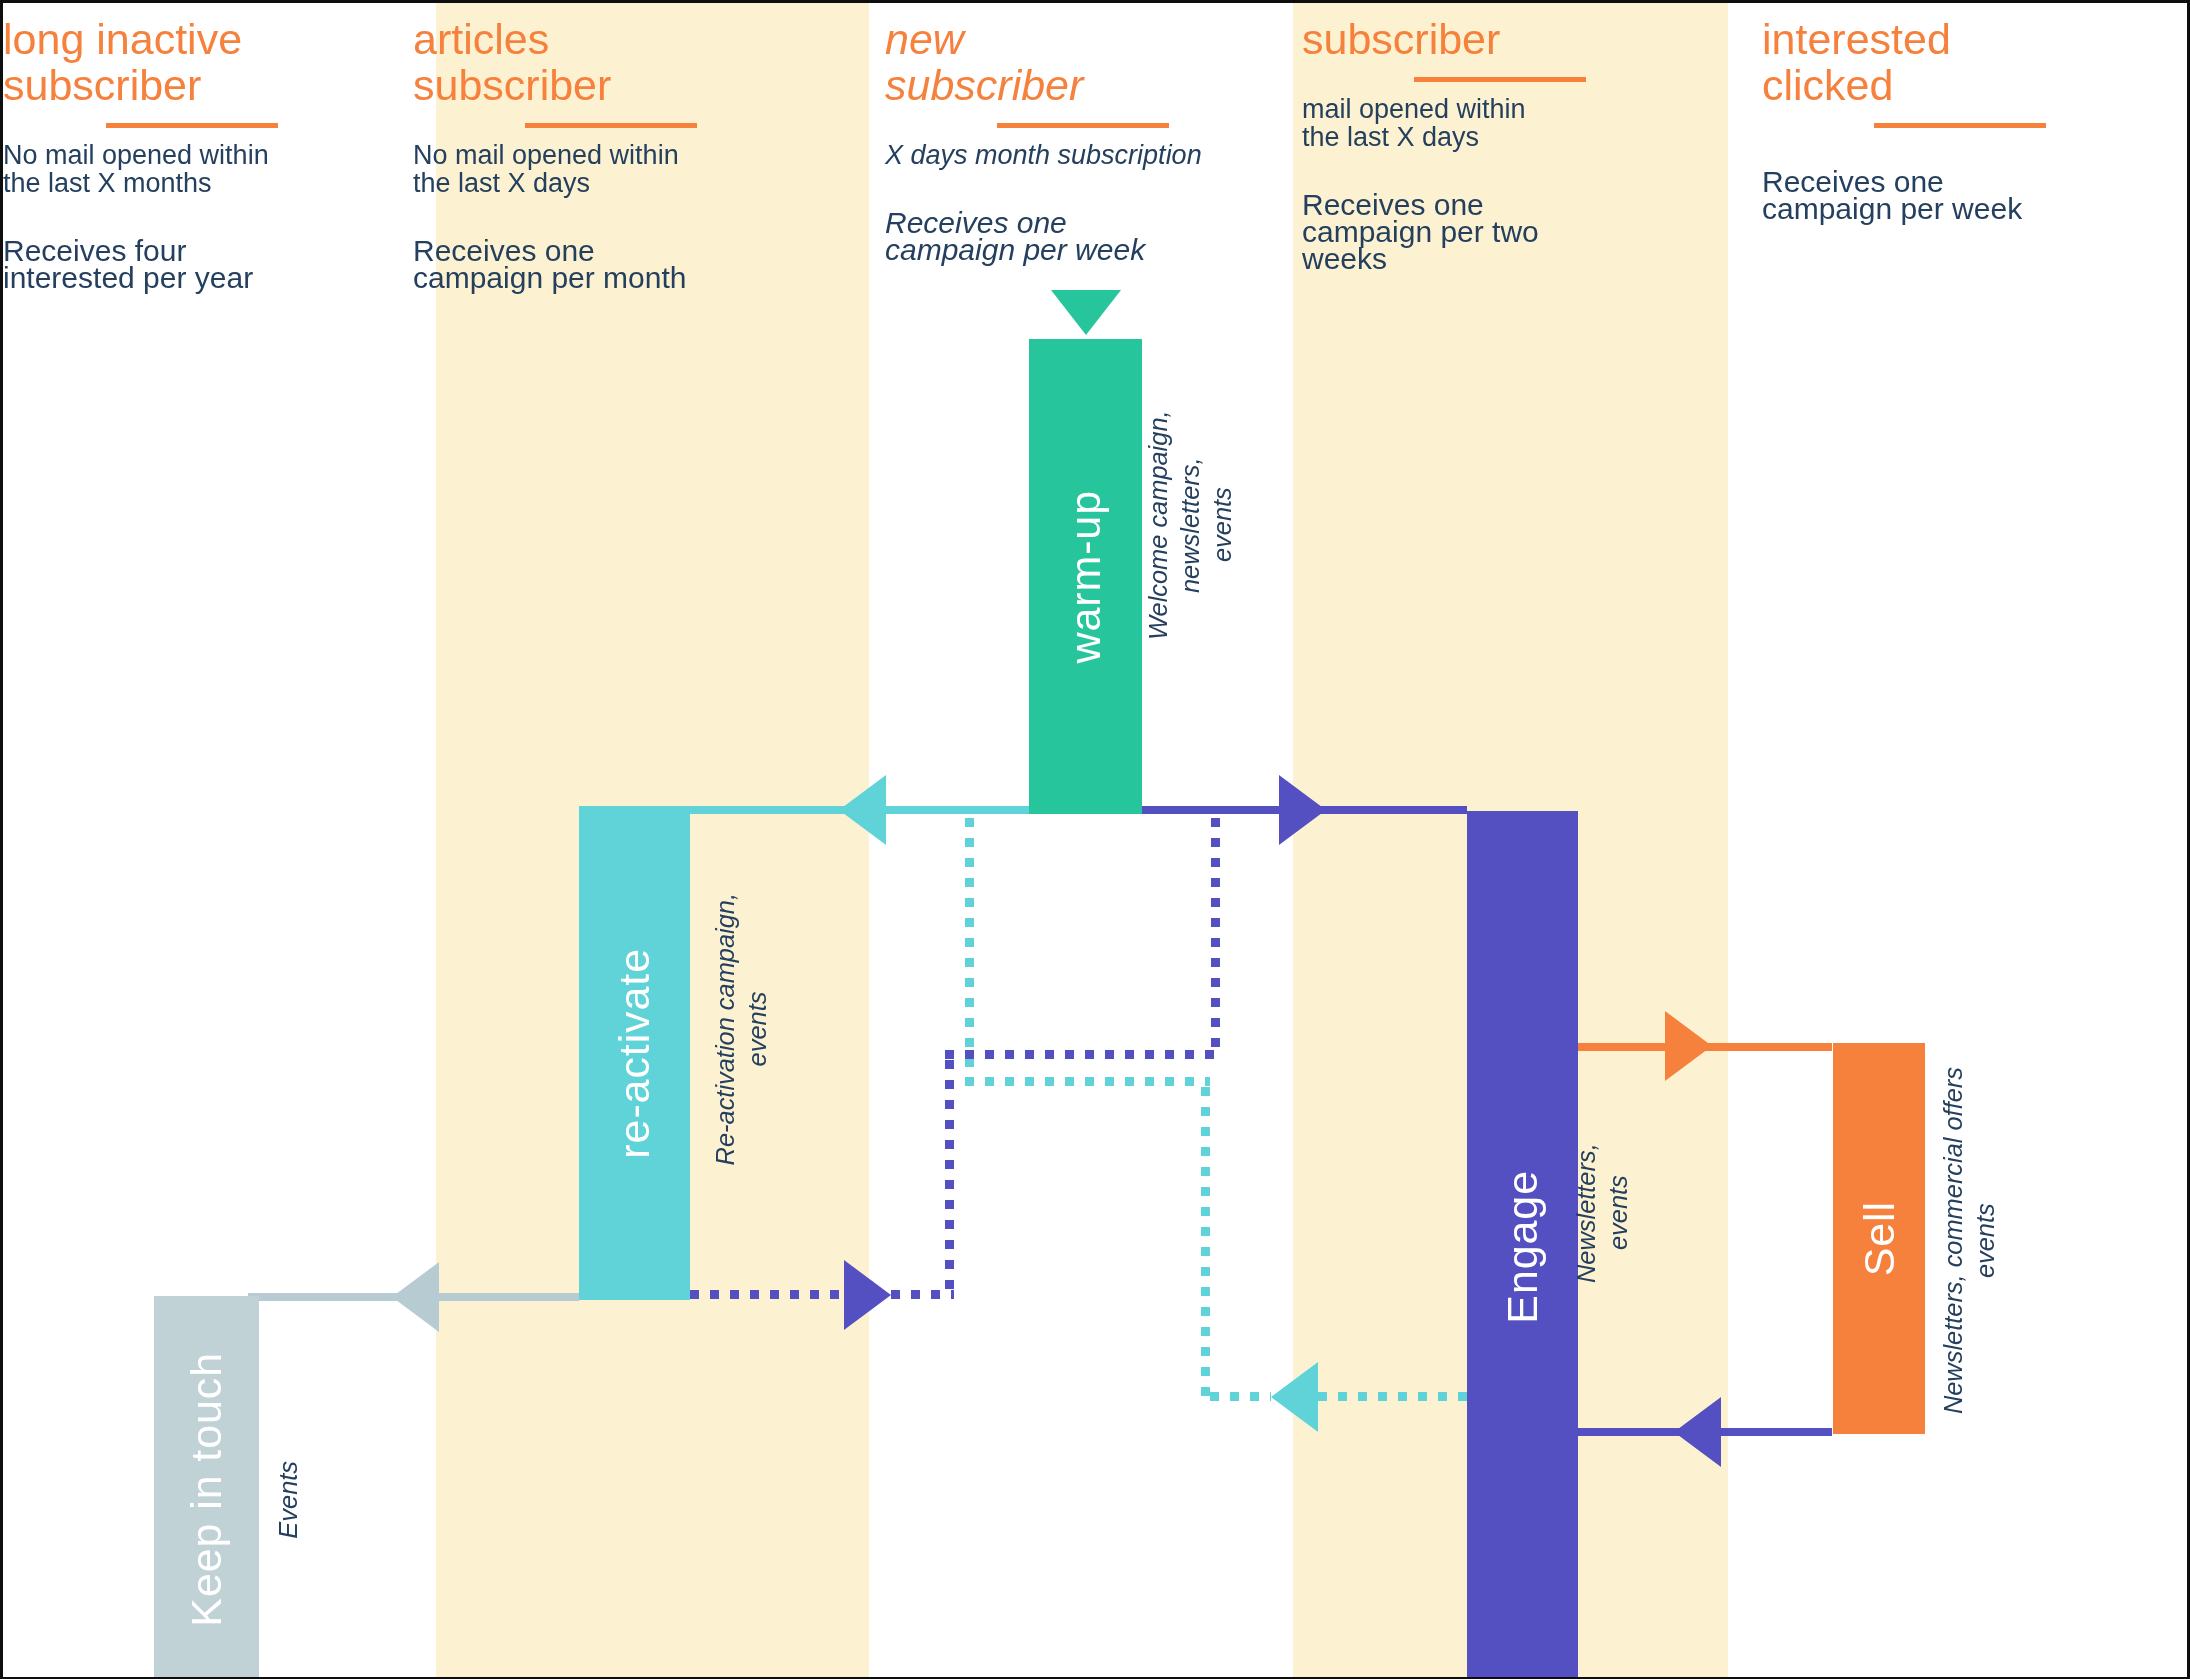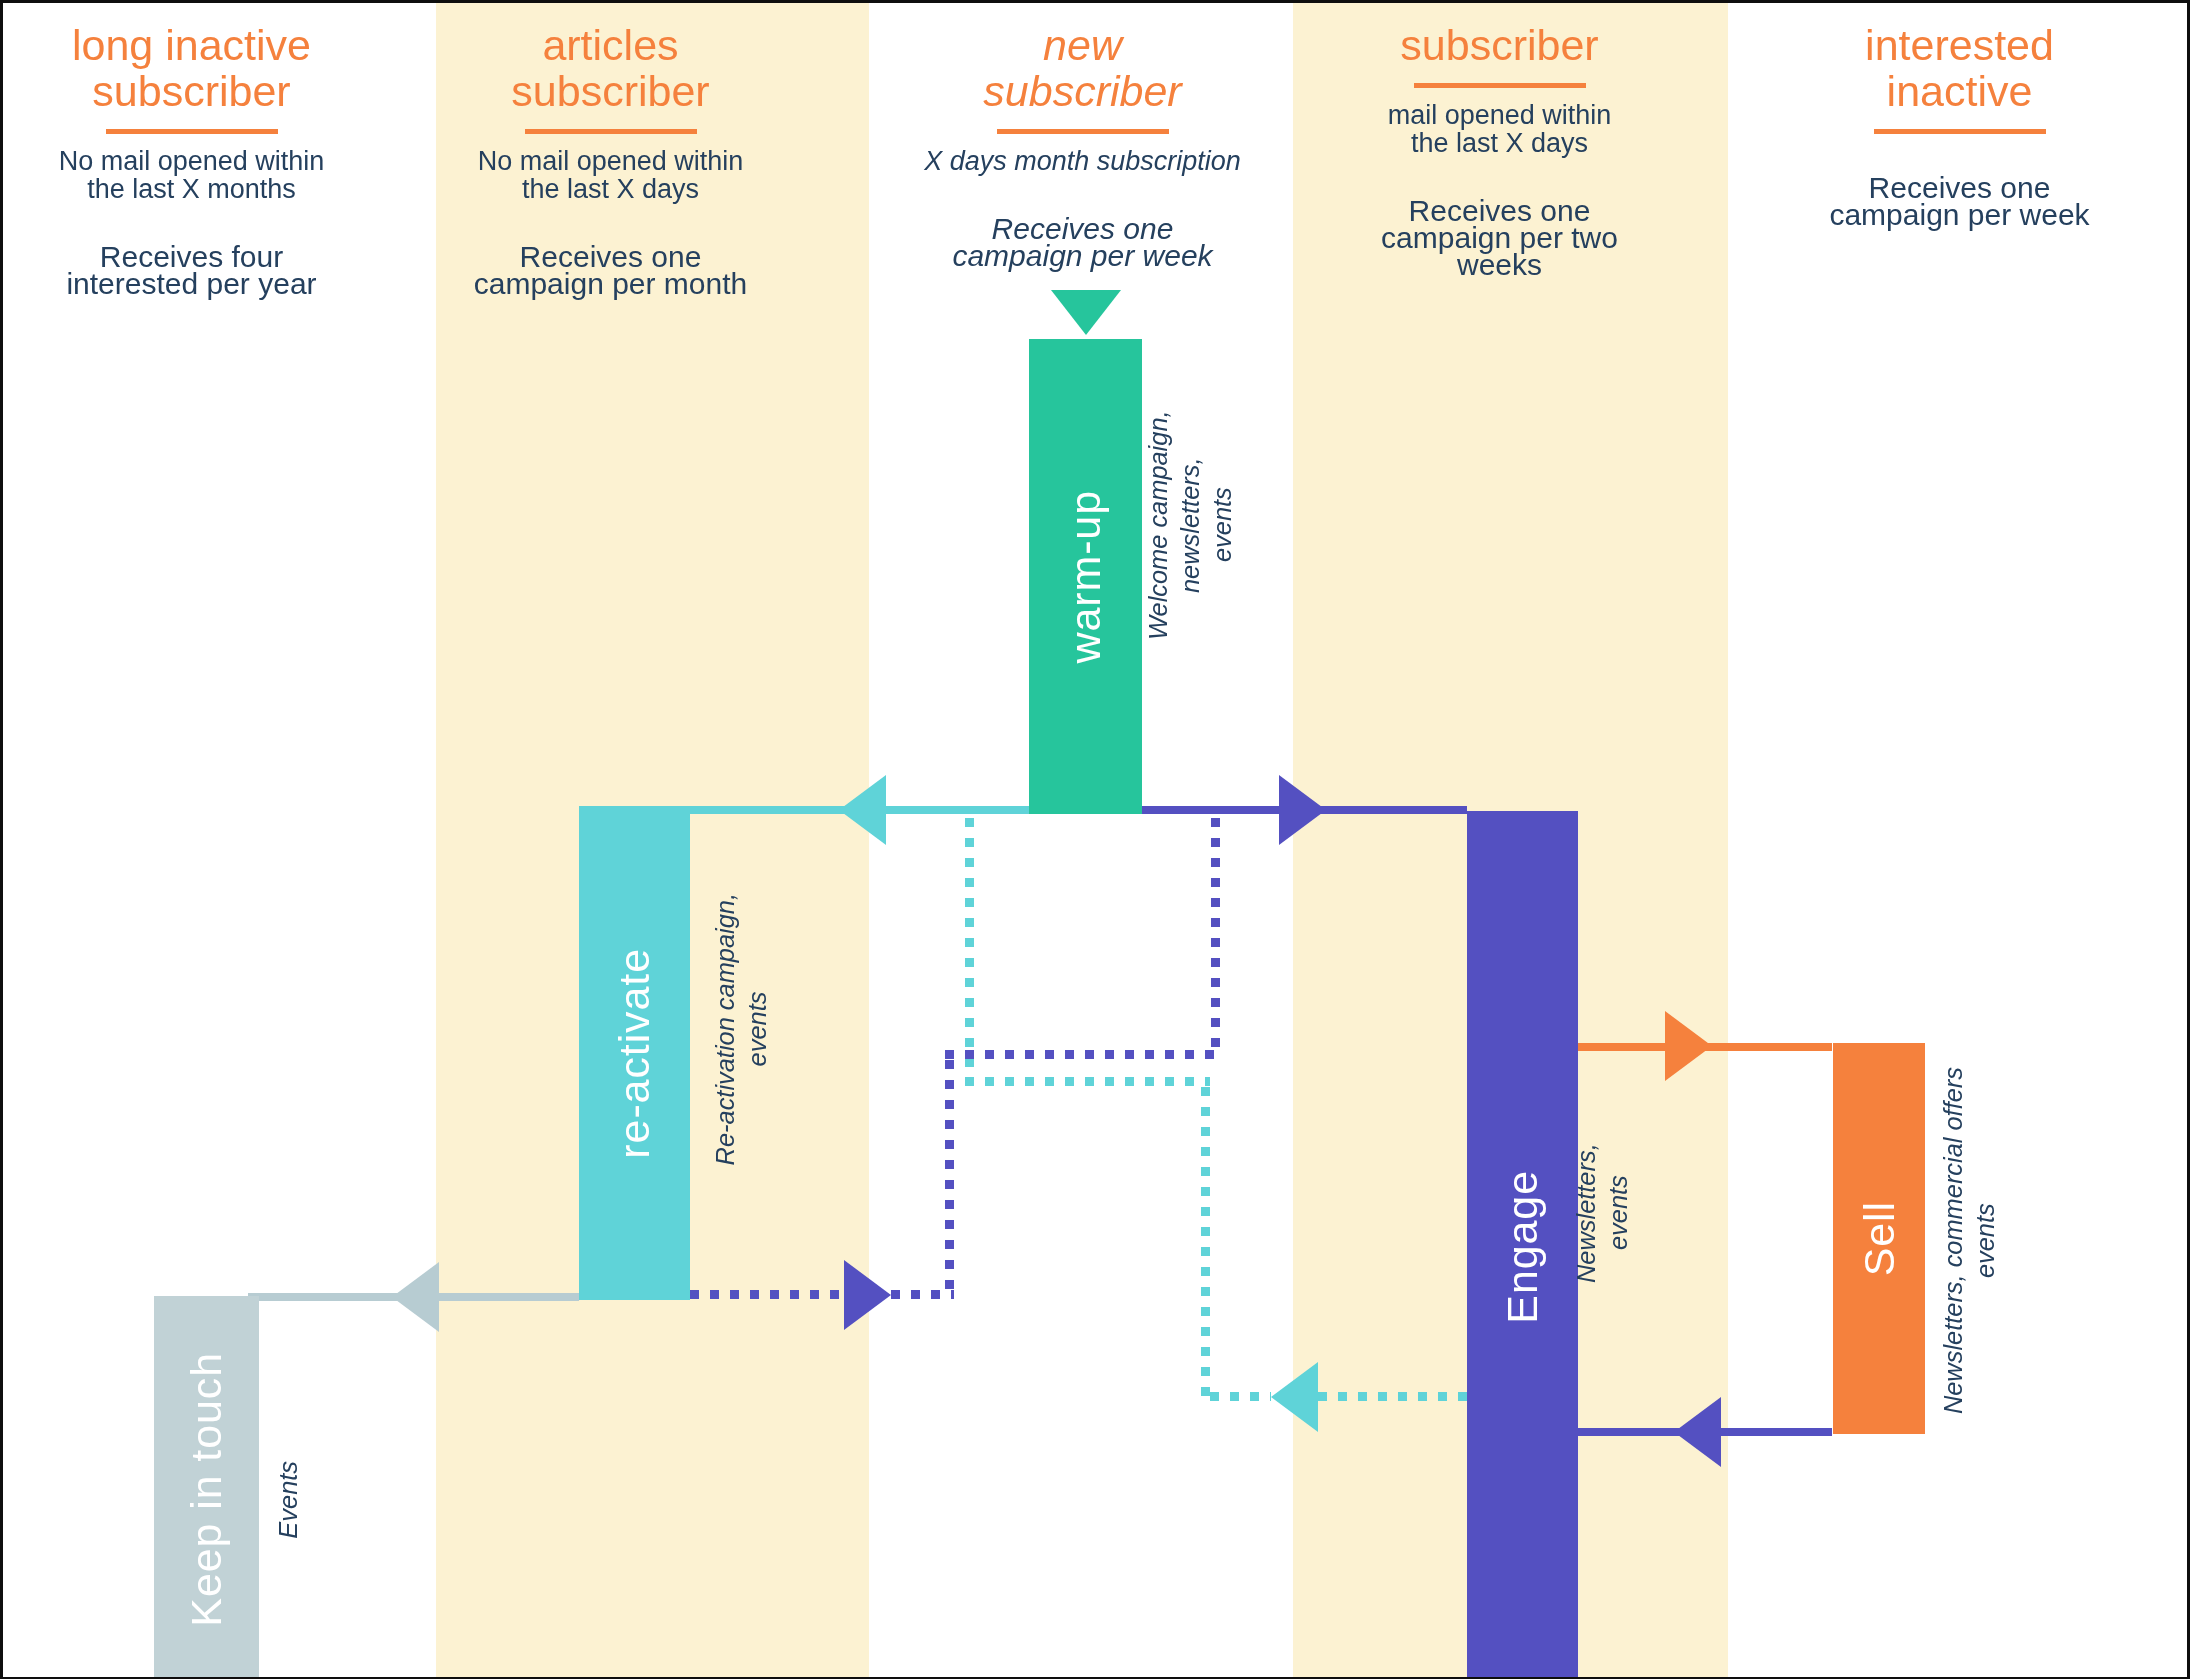--- a/index.html
+++ b/index.html
@@ -3,21 +3,21 @@
 <meta charset="utf-8">
 <style>
   html,body { margin:0; padding:0; background:#ffffff; }
   #canvas {
     position:relative; width:2190px; height:1680px;
     background:#ffffff; overflow:hidden;
     border:3.8px solid #0e0e0e; box-sizing:border-box;
     font-family:"Liberation Sans", sans-serif;
   }
   .band { position:absolute; top:0; height:1680px; background:var(--cream); }
-  .hdr { position:absolute; top:19px; text-align:center; }
+  .hdr { position:absolute; top:13px; }
   .hdr .t { font-size:43px; line-height:46px; color:var(--orange); font-weight:400; }
   .hdr .ul { height:4.7px; width:172px; background:var(--orange); margin:15px auto 0 auto; }
   .hdr .desc { margin-top:13px; font-size:27px; line-height:28px; color:var(--navy); white-space:pre-line; }
   .hdr .freq { margin-top:40px; font-size:30px; line-height:27px; color:var(--navy); white-space:pre-line; }
   .bar { position:absolute; display:flex; align-items:center; justify-content:center; }
   .bar .lbl {
     writing-mode:vertical-rl; transform:rotate(180deg);
     color:#ffffff; font-size:43px; letter-spacing:0.9px; white-space:nowrap;
   }
   .note {
@@ -76,21 +76,21 @@
     <div class="t">subscriber</div>
     <div class="ul"></div>
     <div class="desc">mail opened within
 the last X days</div>
     <div class="freq">Receives one
 campaign per two
 weeks</div>
   </div>
   <div class="hdr" style="left:1759px; width:395px;">
     <div class="t">interested</div>
-    <div class="t">inactive</div>
+    <div class="t">clicked</div>
     <div class="ul"></div>
     <div class="freq">Receives one
 campaign per week</div>
   </div>
 
   <div class="hline" style="left:603px; top:803px; width:424px; background:var(--cyan);"></div>
   <div class="hline" style="left:1139px; top:803px; width:325px; background:var(--indigo);"></div>
   <div class="hline" style="left:1575px; top:1040px; width:254px; background:var(--orange);"></div>
   <div class="hline" style="left:1575px; top:1425px; width:254px; background:var(--indigo);"></div>
   <div class="hline" style="left:245px; top:1290px; width:331px; background:var(--steelline);"></div>

